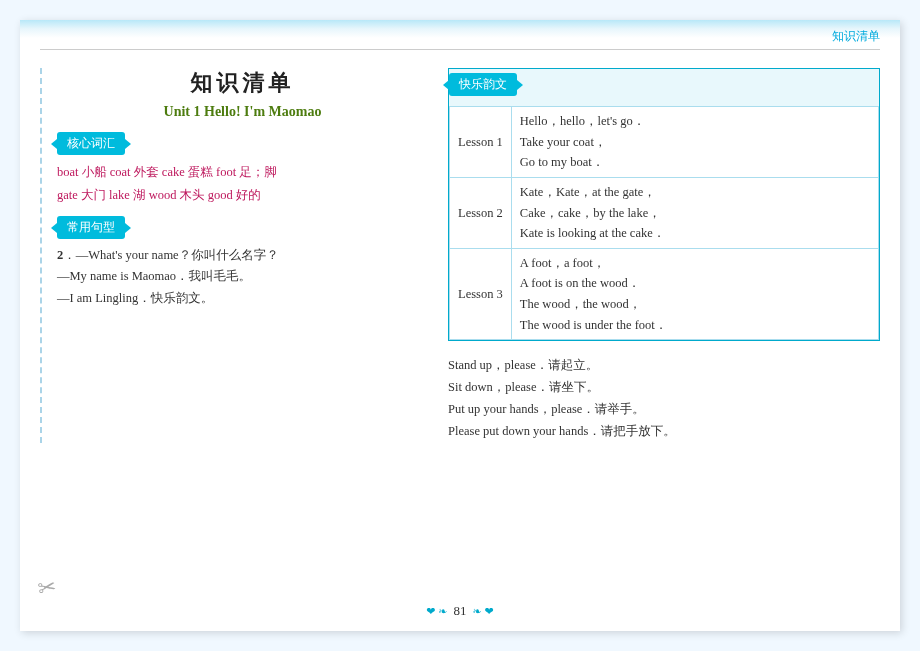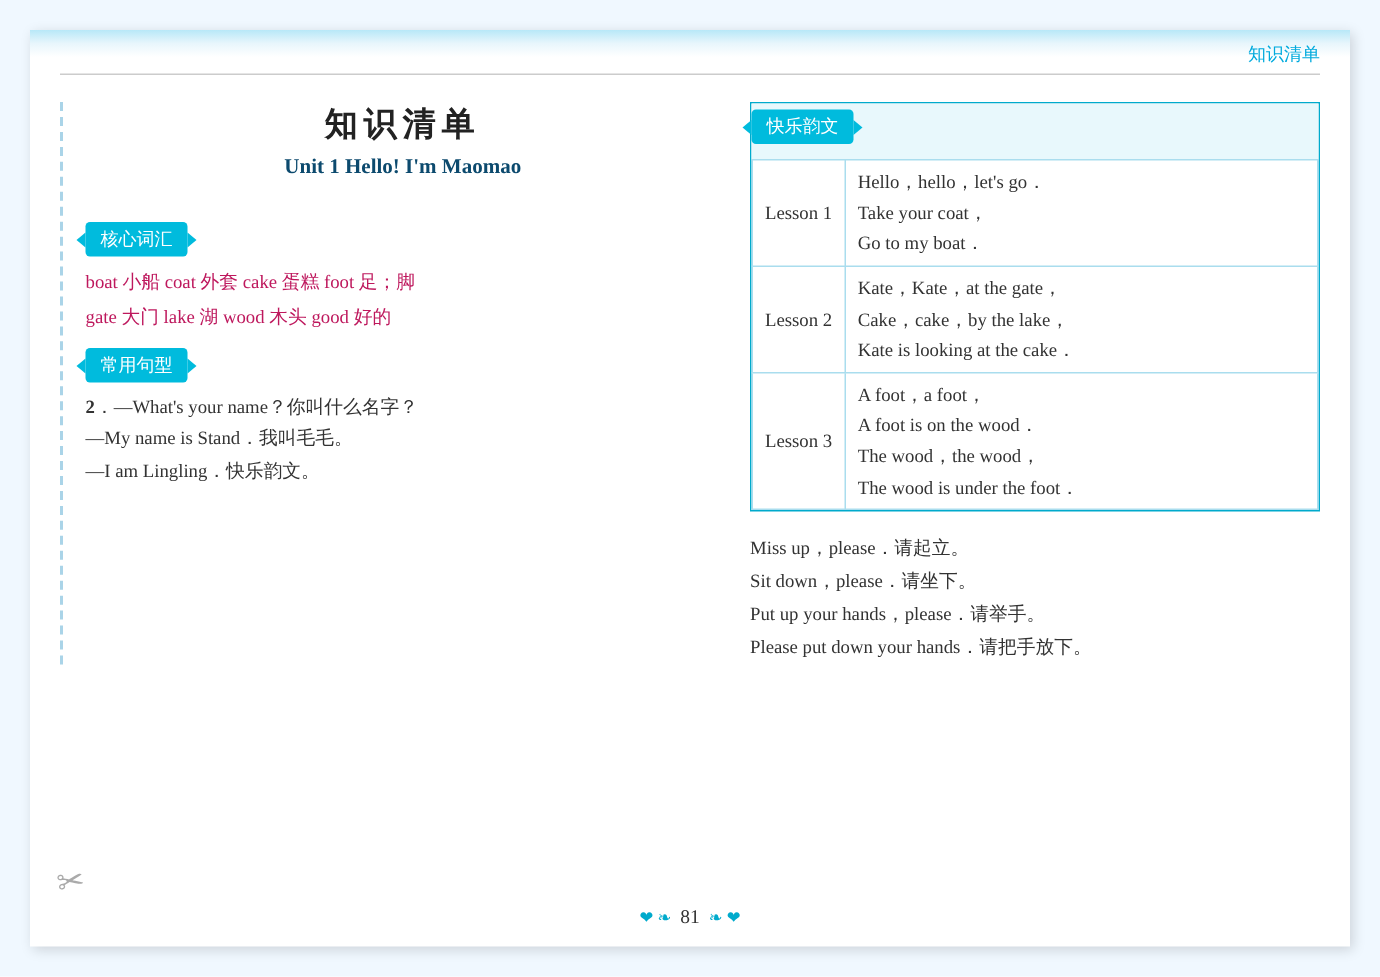--- a/index.html
+++ b/index.html
@@ -65,22 +65,22 @@
       color: #222;
       letter-spacing: 4px;
       margin-bottom: 6px;
       font-family: 'SimHei', sans-serif;
     }
 
     .unit-title {
       text-align: center;
       font-size: 14px;
       font-weight: bold;
-      color: #0c4a6e;
-      margin-bottom: 28px;
+      color: #4d7c0f;
+      margin-bottom: 12px;
     }
 
     
     .section-badge {
       display: inline-block;
       background: #00bbdd;
       color: white;
       font-size: 12px;
       padding: 3px 10px;
       border-radius: 3px;
@@ -154,21 +154,21 @@
       line-height: 1.7;
       margin-bottom: 2px;
     }
 
     .sentence-num {
       font-weight: bold;
     }
 
     
     .right-column {
-      width: 380px;
+      width: 432px;
     }
 
     
     .rhyme-section {
       border: 1px solid #00aacc;
       margin-bottom: 14px;
     }
 
     .rhyme-header-wrap {
       background: #e8f8fc;
@@ -261,21 +261,21 @@
       <div class="vocab-section">
         <div class="section-badge">核心词汇</div>
         <div class="vocab-line">boat 小船  coat 外套  cake 蛋糕  foot 足；脚</div>
         <div class="vocab-line">gate 大门  lake 湖     wood 木头  good 好的</div>
       </div>
 
       <div class="sentence-section">
         <div class="section-badge">常用句型</div>
         <div class="sentence-item">
           <span class="sentence-num">2</span><span>．—What's your name？你叫什么名字？</span><br>
-          <span>—My name is Stand．我叫毛毛。</span><br>
+          <span>—My name is Maomao．我叫毛毛。</span><br>
           <span>—I am Lingling．快乐韵文。</span>
         </div>
       </div>
     </div>
 
     <div class="right-column">
 
       <div class="rhyme-section">
         <div class="rhyme-header-wrap">
           <span class="section-badge">快乐韵文</span>
@@ -305,21 +305,21 @@
                 <span>A foot is on the wood．</span><br>
                 <span>The wood，the wood，</span><br>
                 <span>The wood is under the foot．</span>
               </td>
             </tr>
           </tbody>
         </table>
       </div>
 
       <div class="command-section">
-        <div class="command-line">Miss up，please．请起立。</div>
+        <div class="command-line">Stand up，please．请起立。</div>
         <div class="command-line">Sit down，please．请坐下。</div>
         <div class="command-line">Put up your hands，please．请举手。</div>
         <div class="command-line">Please put down your hands．请把手放下。</div>
       </div>
 
     </div>
   </div>
 
   <div class="page-number">
     <span class="page-num-deco">❤ ❧</span>

